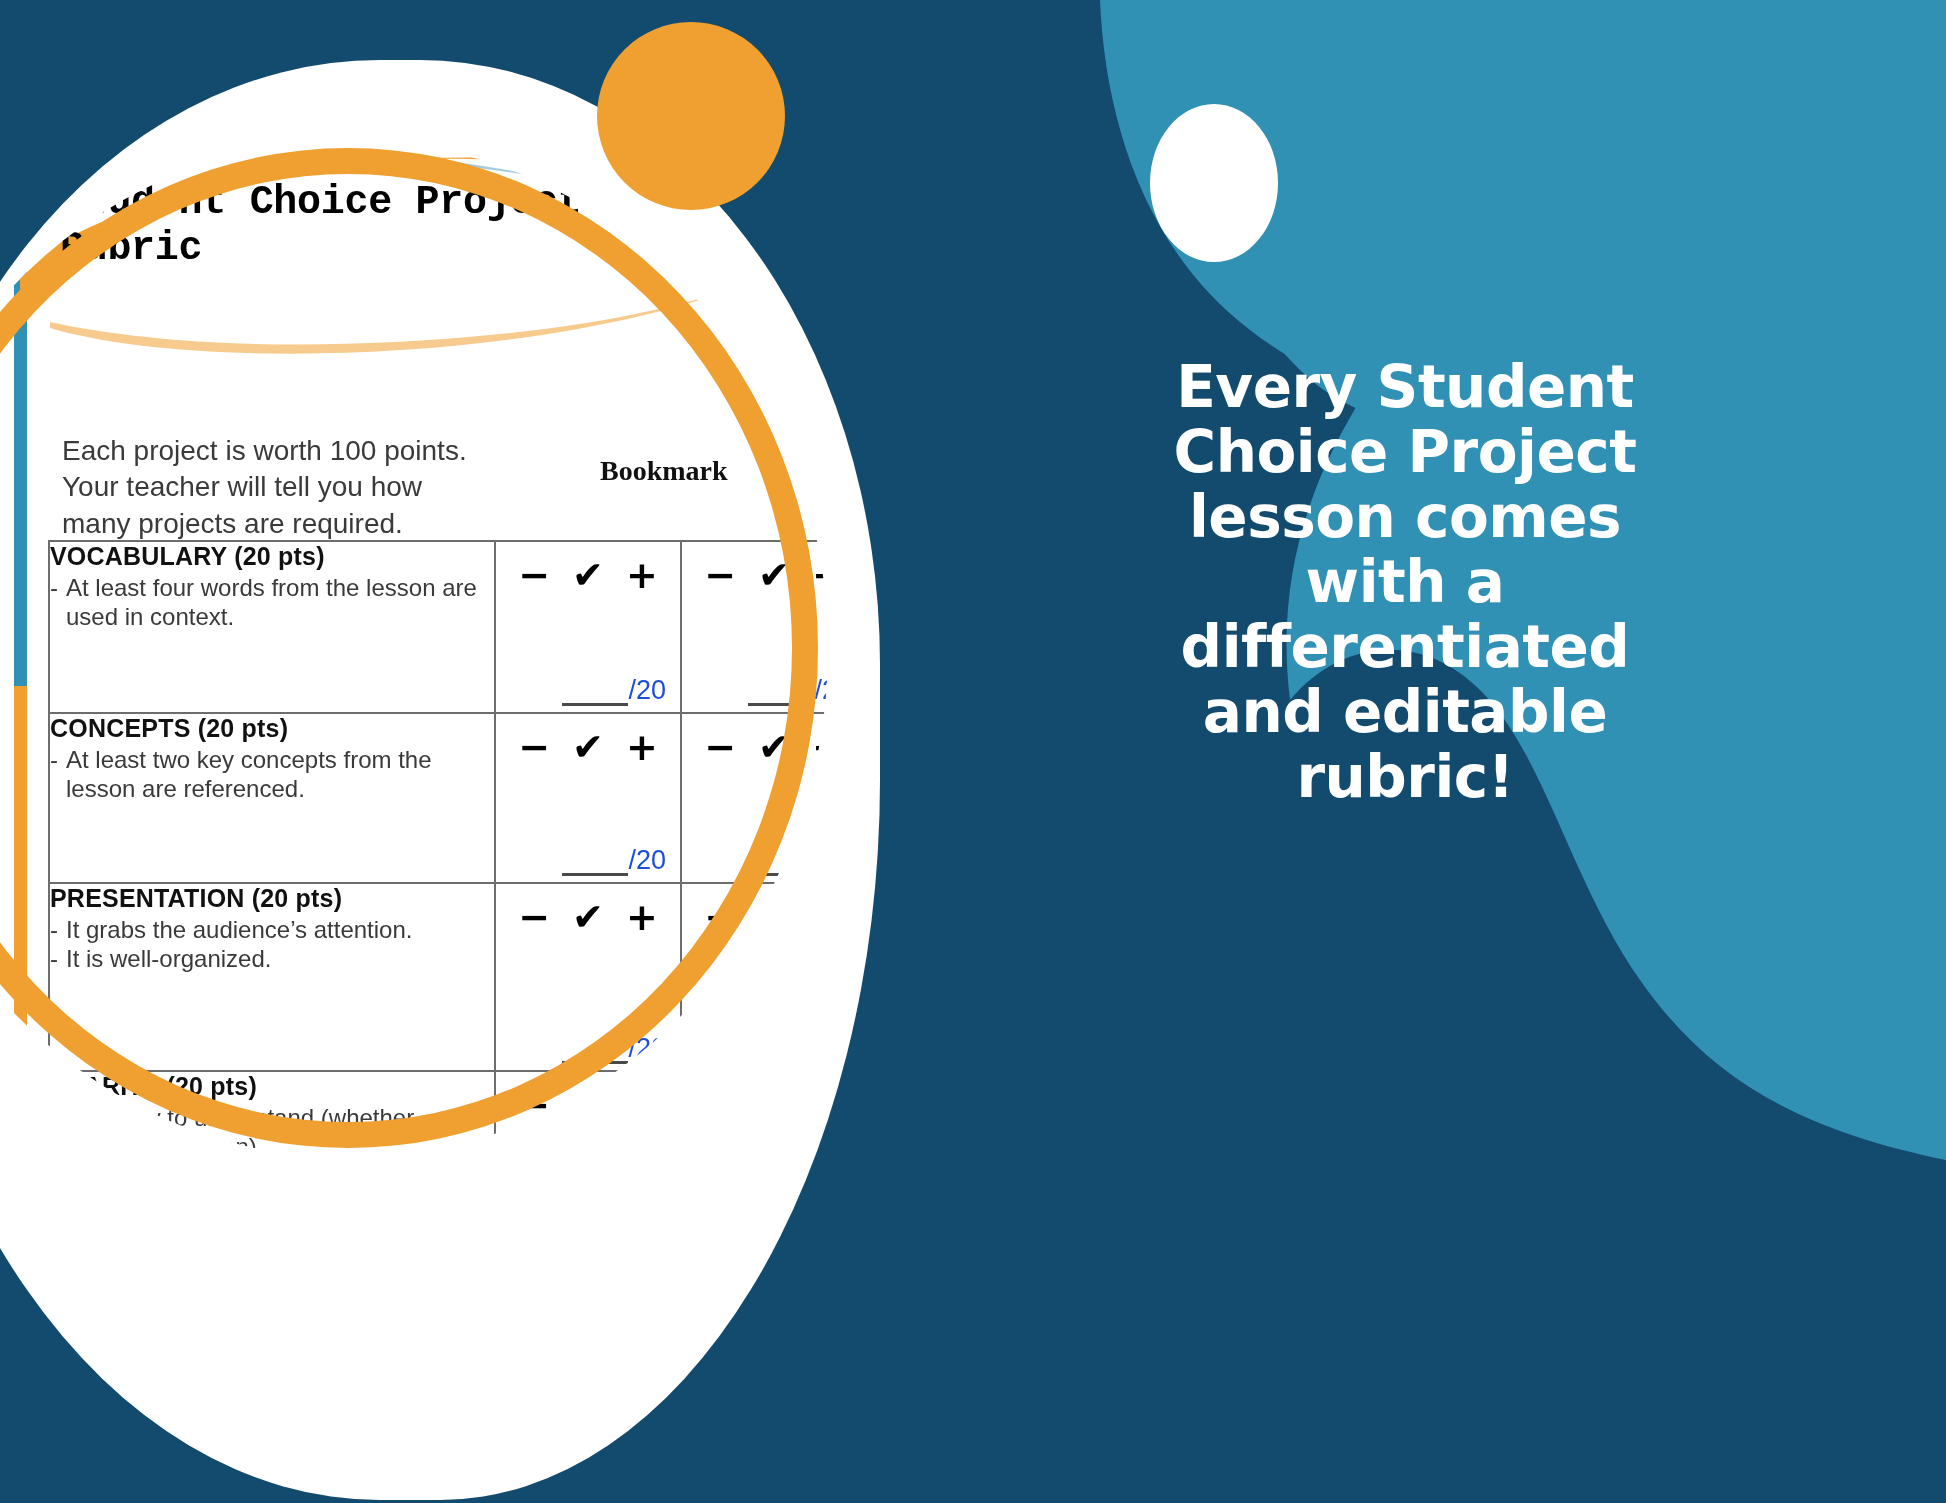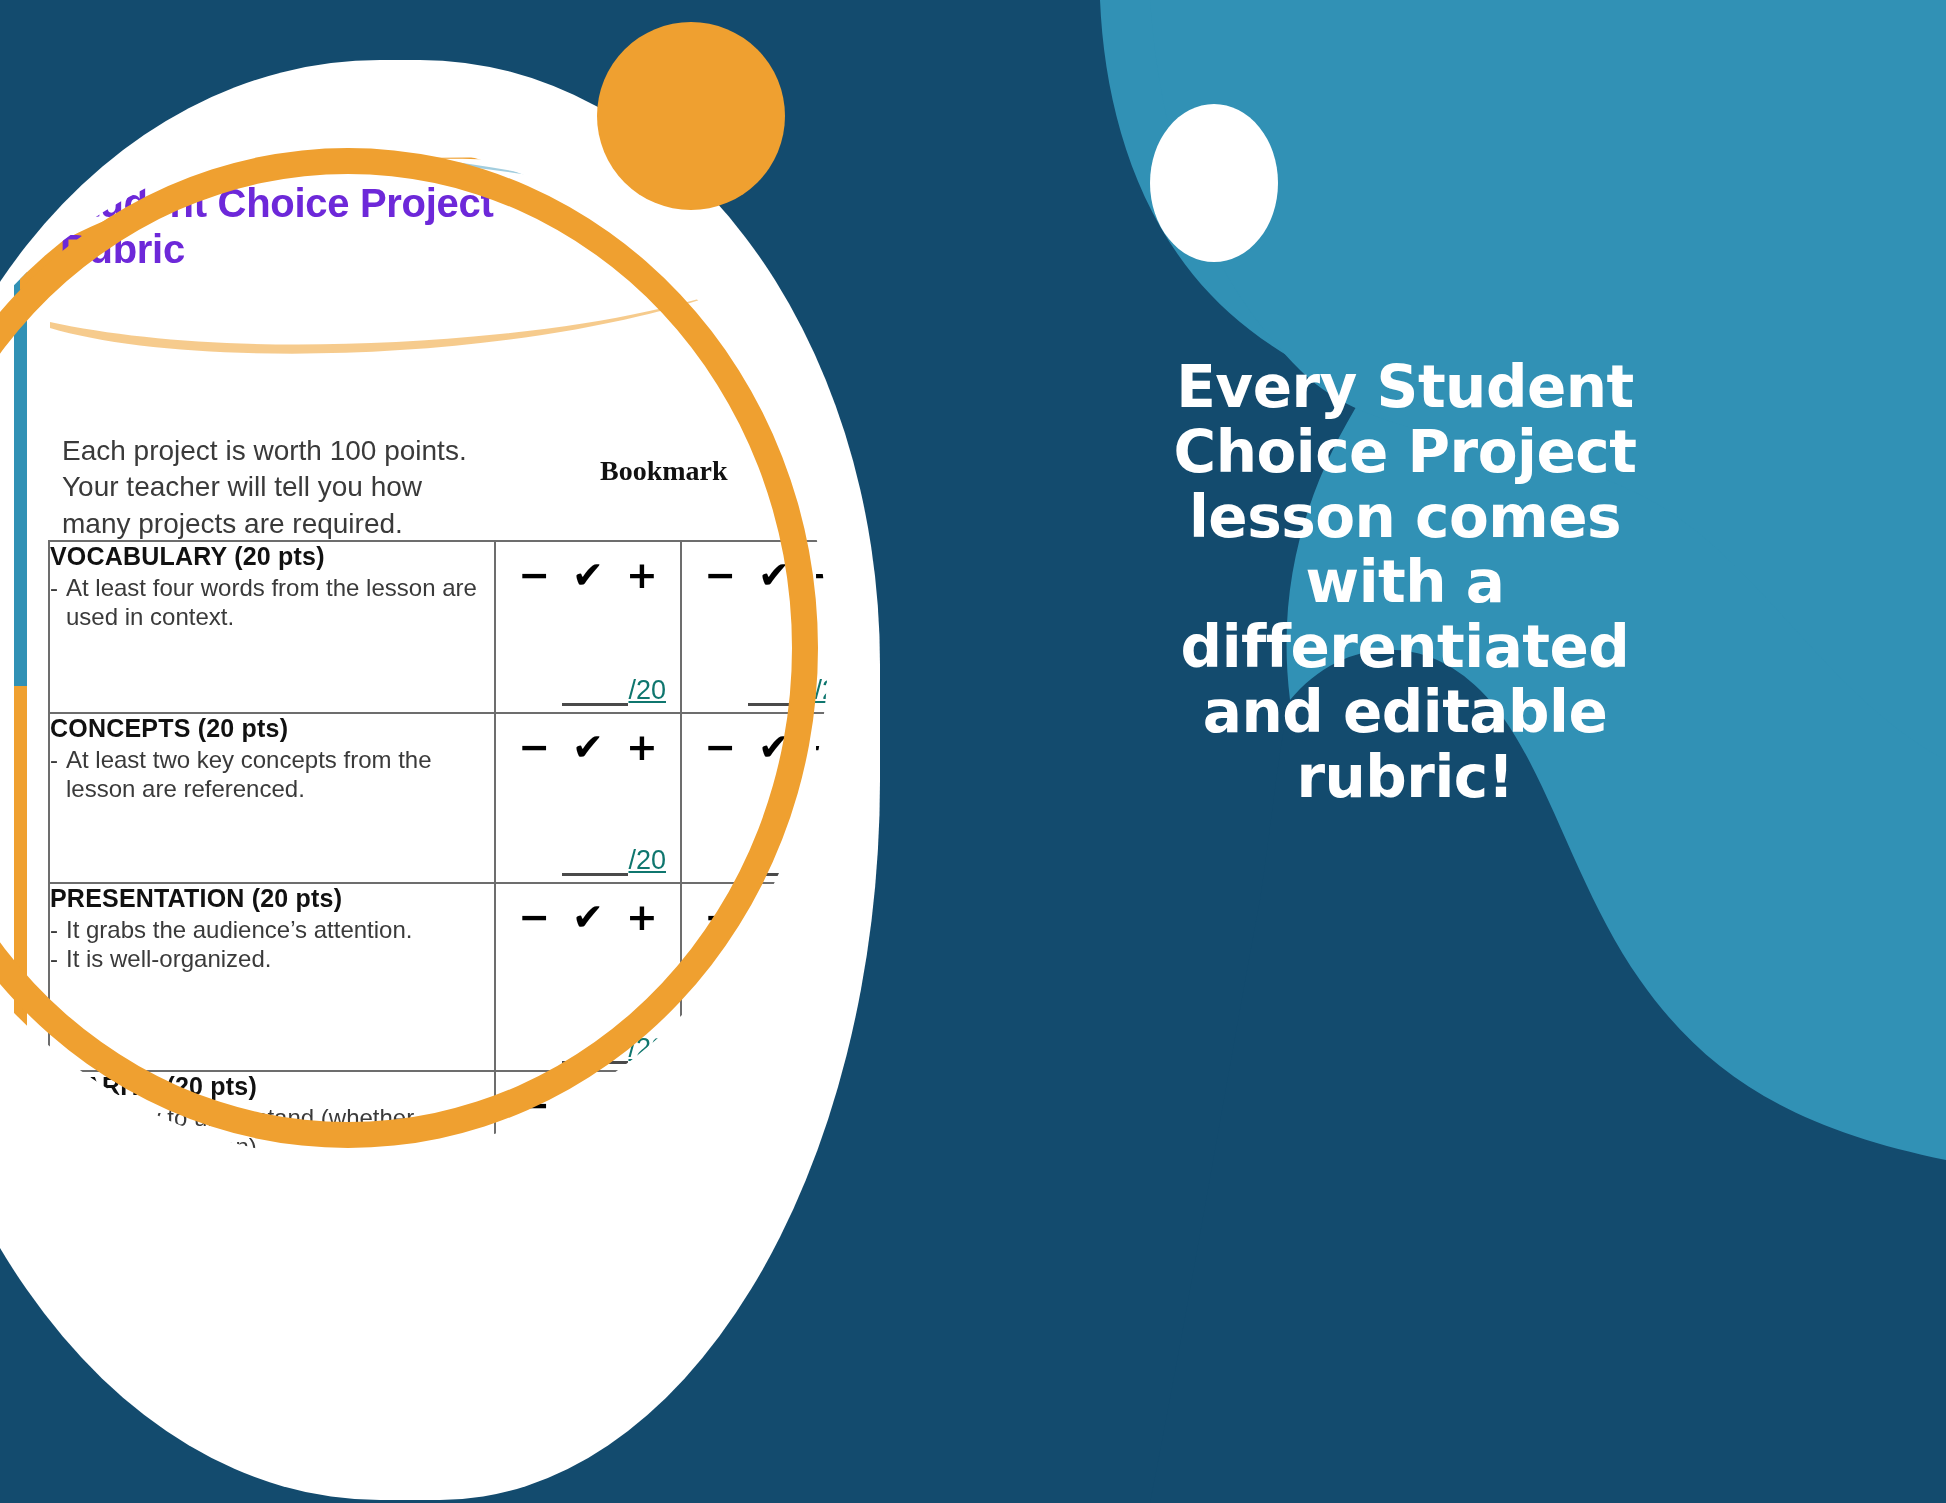--- a/index.html
+++ b/index.html
@@ -50,22 +50,22 @@
   }
 
   .doc-stripe{
     position:absolute;left:14px;top:200px;width:13px;height:1000px;
   }
   .doc-stripe .s-teal{position:absolute;top:0;left:0;width:13px;height:486px;background:#3191B5;}
   .doc-stripe .s-orange{position:absolute;top:486px;left:0;width:13px;height:514px;background:#EFA030;}
 
   .doc-title{
     position:absolute;left:60px;top:180px;width:640px;
-    font-family:Liberation Sans, sans-serif;
-    font-weight:bold;font-size:40px;line-height:1.15;color:#6d28d9;
+    font-family:Liberation Mono, monospace;
+    font-weight:bold;font-size:40px;line-height:1.15;color:#000000;
     letter-spacing:-0.3px;
   }
 
   .swoosh{position:absolute;left:20px;top:140px;width:780px;height:230px;}
 
   .intro{
     position:absolute;left:62px;top:433px;width:420px;
     font-family:"Liberation Sans", sans-serif;
     font-size:28px;line-height:1.30;color:#3A3A3A;
   }
@@ -99,21 +99,21 @@
   .marks{
     display:flex;justify-content:center;gap:22px;
     font-family:"DejaVu Sans", sans-serif;
     font-size:38px;font-weight:bold;color:#000;
     padding-top:14px;line-height:1;
   }
   .score{
     position:absolute;right:14px;bottom:6px;
     display:flex;align-items:flex-end;
     font-family:"Liberation Sans", sans-serif;
-    font-size:27px;color:#0f766e;text-decoration:underline;
+    font-size:27px;color:#1d4ed8;
   }
   .score .blank{
     display:inline-block;width:66px;border-bottom:3px solid #4a4a4a;height:20px;
   }
 
   
   .headline{
     position:absolute;left:905px;top:355px;width:1000px;
     text-align:center;
     font-family:"DejaVu Sans", sans-serif;

